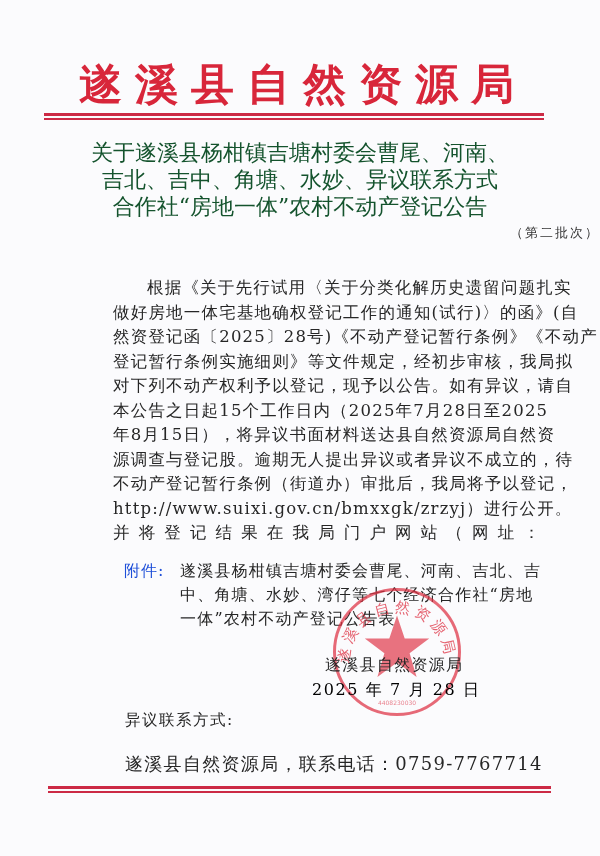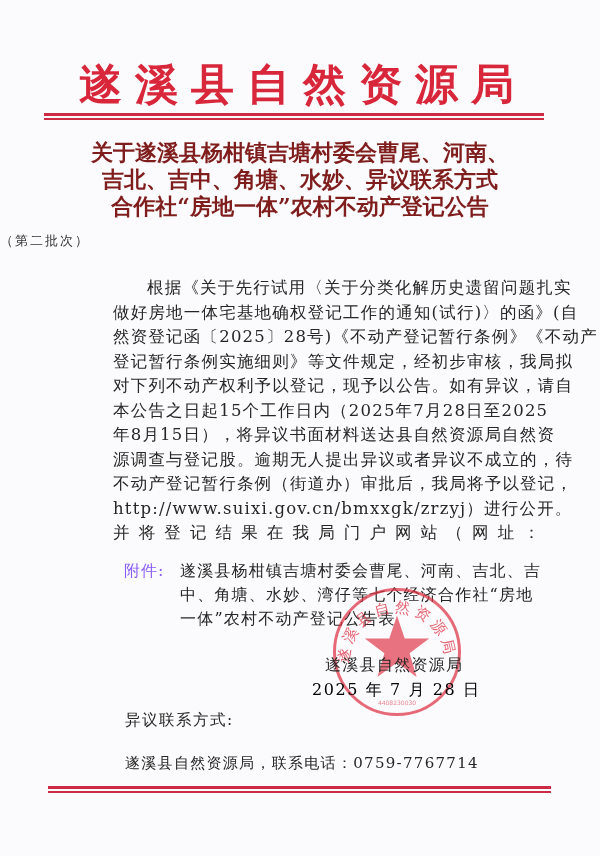--- a/index.html
+++ b/index.html
@@ -35,53 +35,52 @@
     }
     .rule-top-thin {
       left: 44px; top: 118px; width: 500px; height: 1.5px; background: #cc2a45;
     }
 
     
     .title {
       left: 60px; top: 139px; width: 480px;
       text-align: center;
       font-family: "DejaVu Serif", serif;
-      font-weight: bold;
+      font-weight: normal;
       font-size: 22px;
       line-height: 27px;
-      color: #7f1d1d;
+      color: #14532d;
     }
     .title div { white-space: nowrap; }
     .subtitle {
       left: 0; top: 224px; width: 600px;
-      text-align: left;
+      text-align: right;
       font-size: 13px;
       color: #333;
       letter-spacing: 2px;
-      margin-top: 8px;
     }
 
     
     .body-para {
       left: 86px; top: 276px; width: 428px;
       font-size: 16.5px;
       line-height: 24.5px;
       color: #262626;
       text-align: justify;
       letter-spacing: 1.2px;
       margin-left: 27px;
     }
     .body-para .line { white-space: nowrap; display: block; text-align: justify; text-align-last: justify; }
     .body-para .line.first { padding-left: 34px; }
     .body-para .line.last { text-align-last: left; }
 
     
     .attach-label {
       left: 124px; top: 559px;
-      font-size: 16px; line-height: 24px; color: #8b5cf6; letter-spacing: 1px;
+      font-size: 16px; line-height: 24px; color: #1d4ed8; letter-spacing: 1px;
     }
     .attach-text {
       left: 172px; top: 559px; width: 343px;
       font-size: 16px; line-height: 24px; color: #262626;
       letter-spacing: 1.2px;
       margin-left: 8px;
     }
     .attach-text .line { display: block; white-space: nowrap; text-align: justify; text-align-last: justify; }
     .attach-text .line.last { text-align-last: left; }
 
@@ -112,21 +111,21 @@
     }
 
     
     .contact-label {
       left: 125px; top: 709px;
       font-size: 15.5px; line-height: 23px; color: #262626; letter-spacing: 1.5px;
       white-space: nowrap;
     }
     .contact-line {
       left: 125px; top: 752px;
-      font-size: 15px; line-height: 23px; color: #262626; letter-spacing: 1.3px;
+      font-size: 18px; line-height: 23px; color: #262626; letter-spacing: 1.3px;
       white-space: nowrap;
     }
 
     .rule-bottom-thick {
       left: 48px; top: 786px; width: 503px; height: 3px; background: #cc2a45;
     }
     .rule-bottom-thin {
       left: 48px; top: 791px; width: 503px; height: 1.5px; background: #cc2a45;
     }
   </style>

